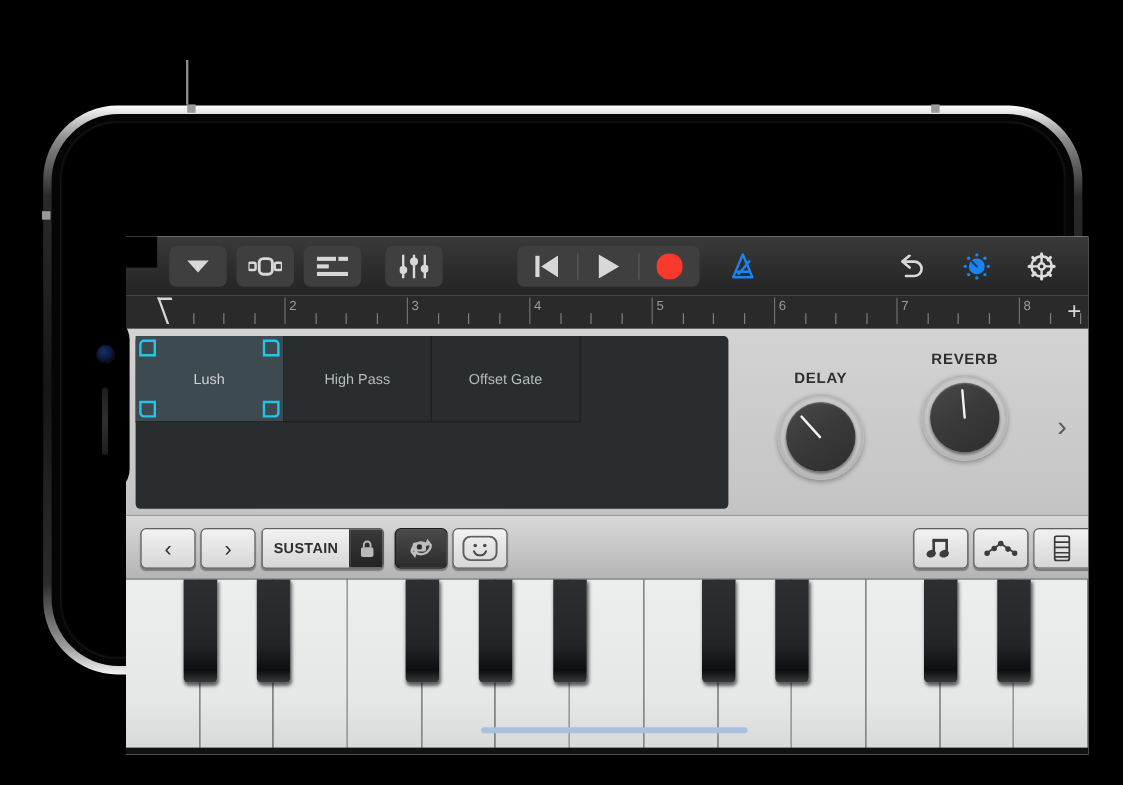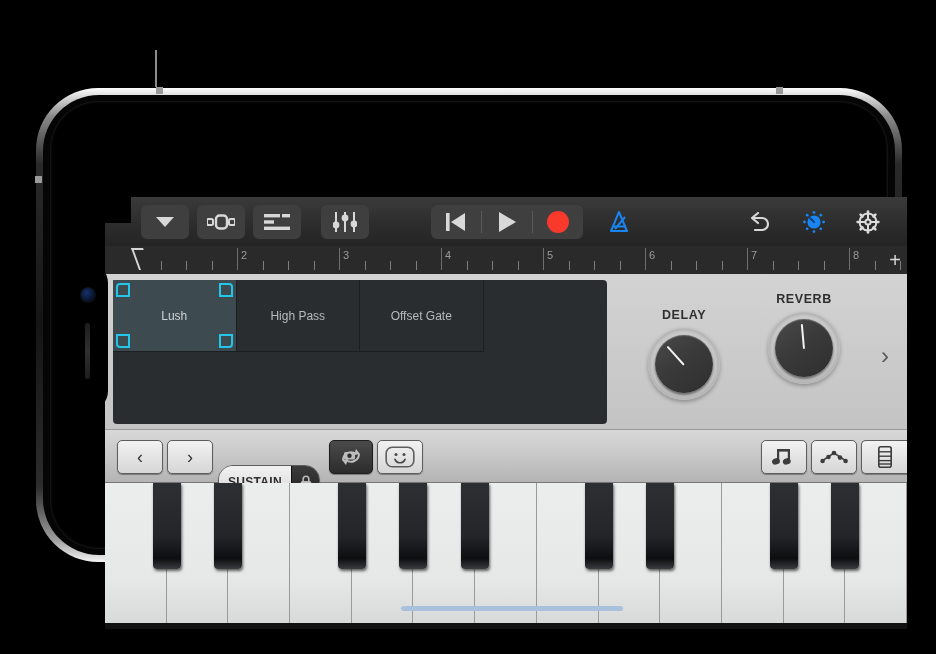--- a/index.html
+++ b/index.html
@@ -204,23 +204,22 @@
     display: flex; align-items: center; justify-content: center;
     color: #333; font-size: 13px;
     box-shadow: 0 1px 1px rgba(0,0,0,.35);
   }
   .cb-btn.dark {
     background: linear-gradient(180deg,#4a4a4a,#2c2c2c);
     border-color: #1d1d1d;
   }
   #sustain-group {
     position: absolute; left: 113px; top: 10px; height: 34px;
-    display: flex; border: 1px solid #5e5e5e; border-radius: 15px; overflow: hidden;
+    display: flex; border: 1px solid #5e5e5e; border-radius: 4px; overflow: hidden;
     box-shadow: 0 1px 1px rgba(0,0,0,.35);
-    margin-top: 25px;
   }
   #sustain-btn {
     width: 72px; background: linear-gradient(180deg,#f2f2f2,#d6d6d6);
     display:flex;align-items:center;justify-content:center;
     font-size:12px; color:#2e2e2e; font-weight:600; letter-spacing:.3px;
   }
   #sustain-lock {
     width: 28px; background: linear-gradient(180deg,#3a3a3a,#222);
     display:flex;align-items:center;justify-content:center;
     border-left: 1px solid #111;

